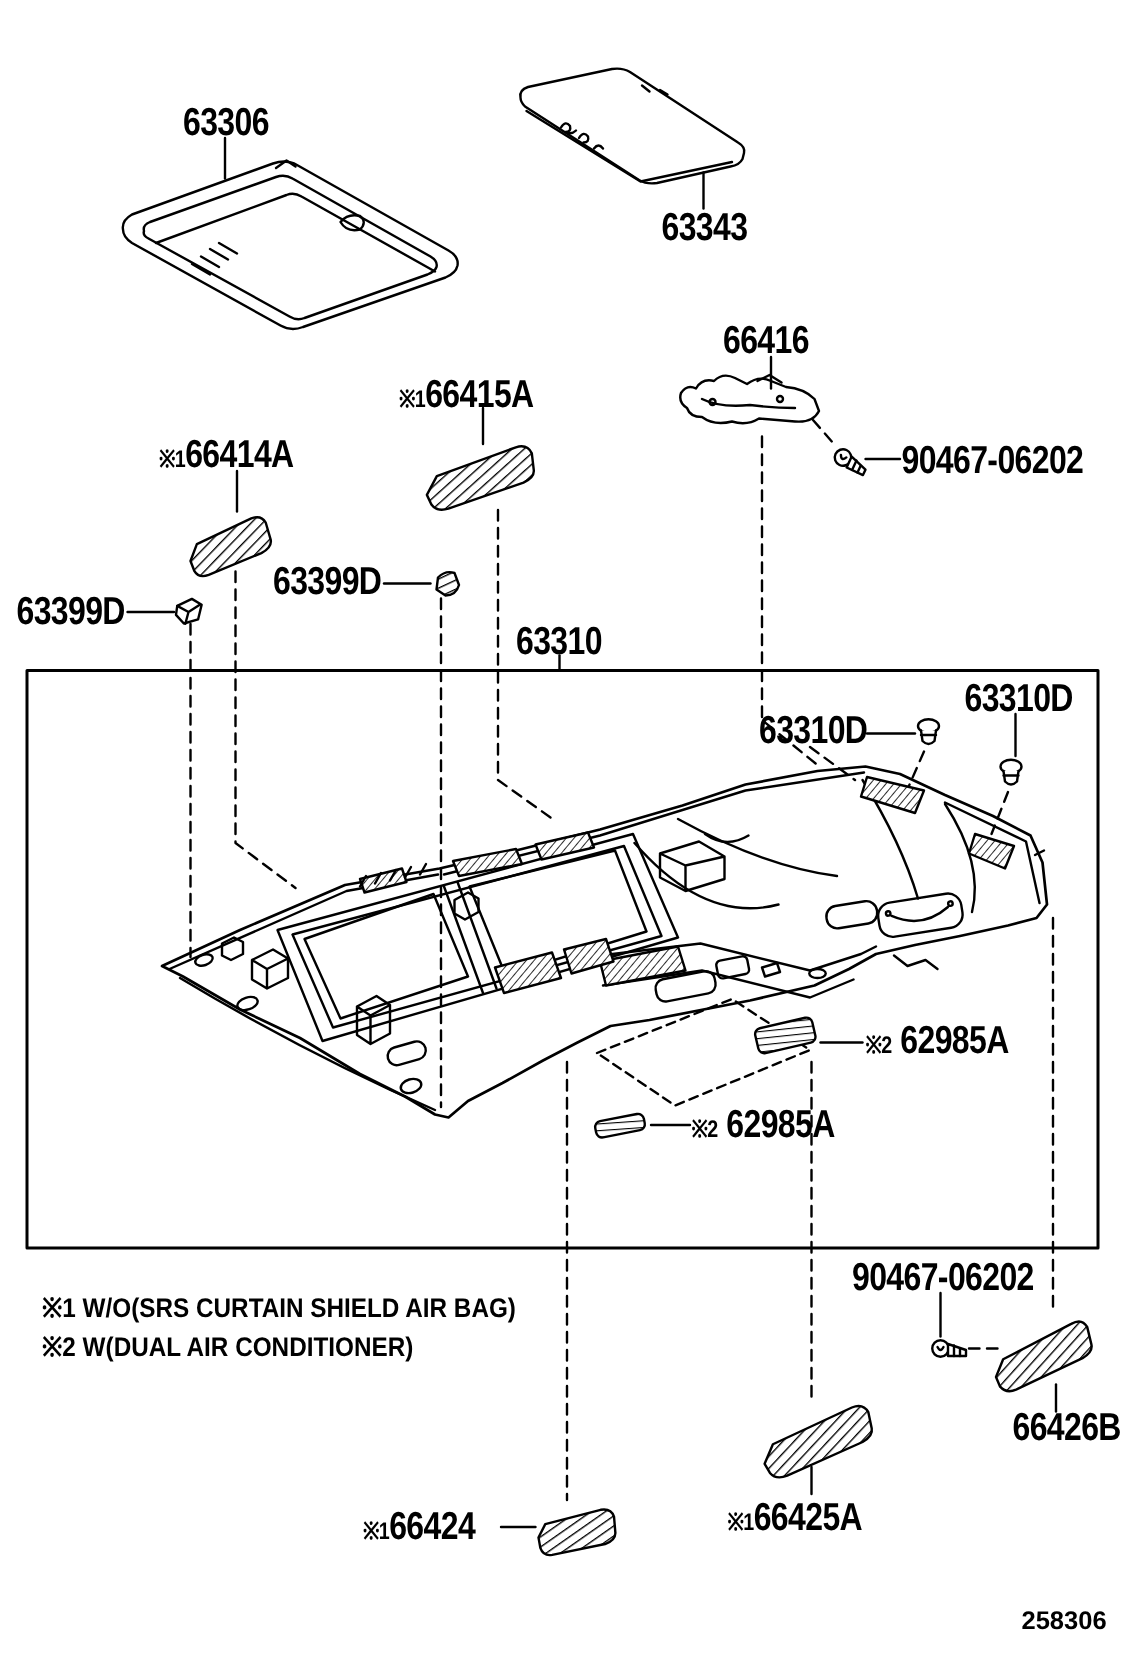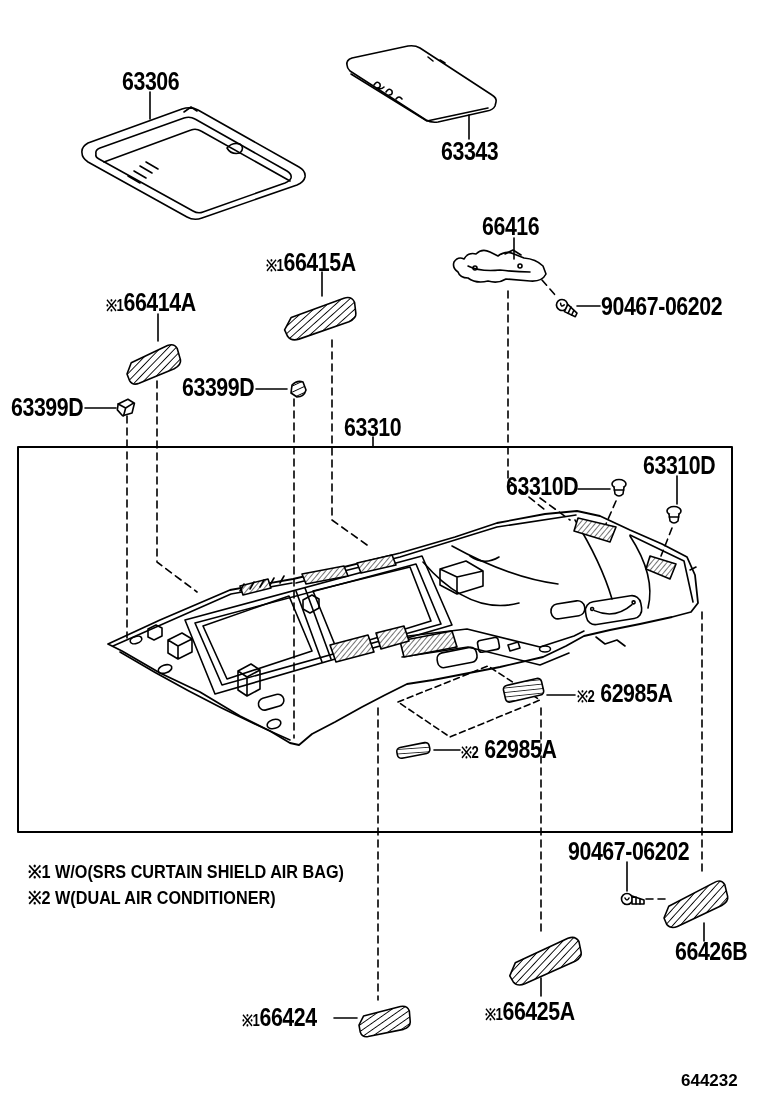--- a/index.html
+++ b/index.html
@@ -276,15 +276,15 @@
 </div>
 <div class="part-label" style="left:485px;top:998px">
   <span class="ref">※1</span><span>66425A</span>
 </div>
 <div class="part-label" style="left:242px;top:1004px">
   <span class="ref">※1</span><span>66424</span>
 </div>
 
 <div class="note" style="left:28px;top:863px">※1 W/O(SRS CURTAIN SHIELD AIR BAG)</div>
 <div class="note" style="left:28px;top:889px">※2 W(DUAL AIR CONDITIONER)</div>
-<div class="diagram-code" style="left:681px;top:1072px">644232</div>
+<div class="diagram-code" style="left:681px;top:1072px">258306</div>
 
 </div>
 
 </body></html>

